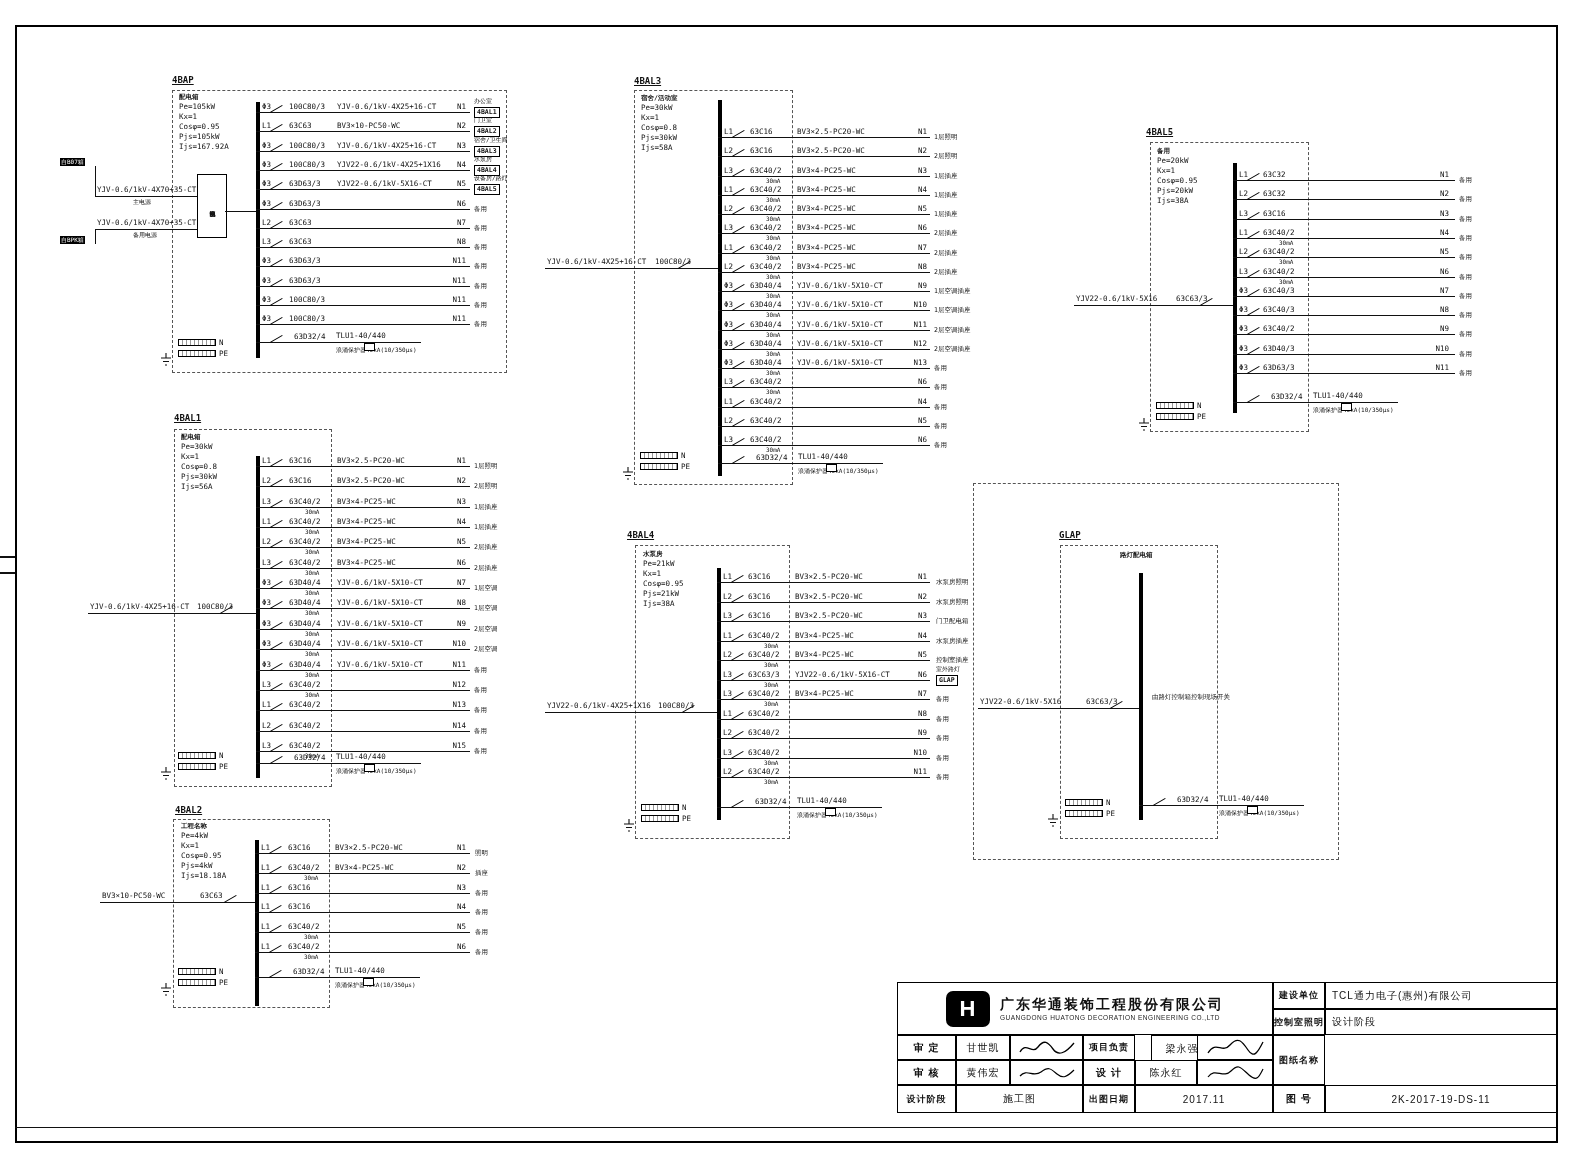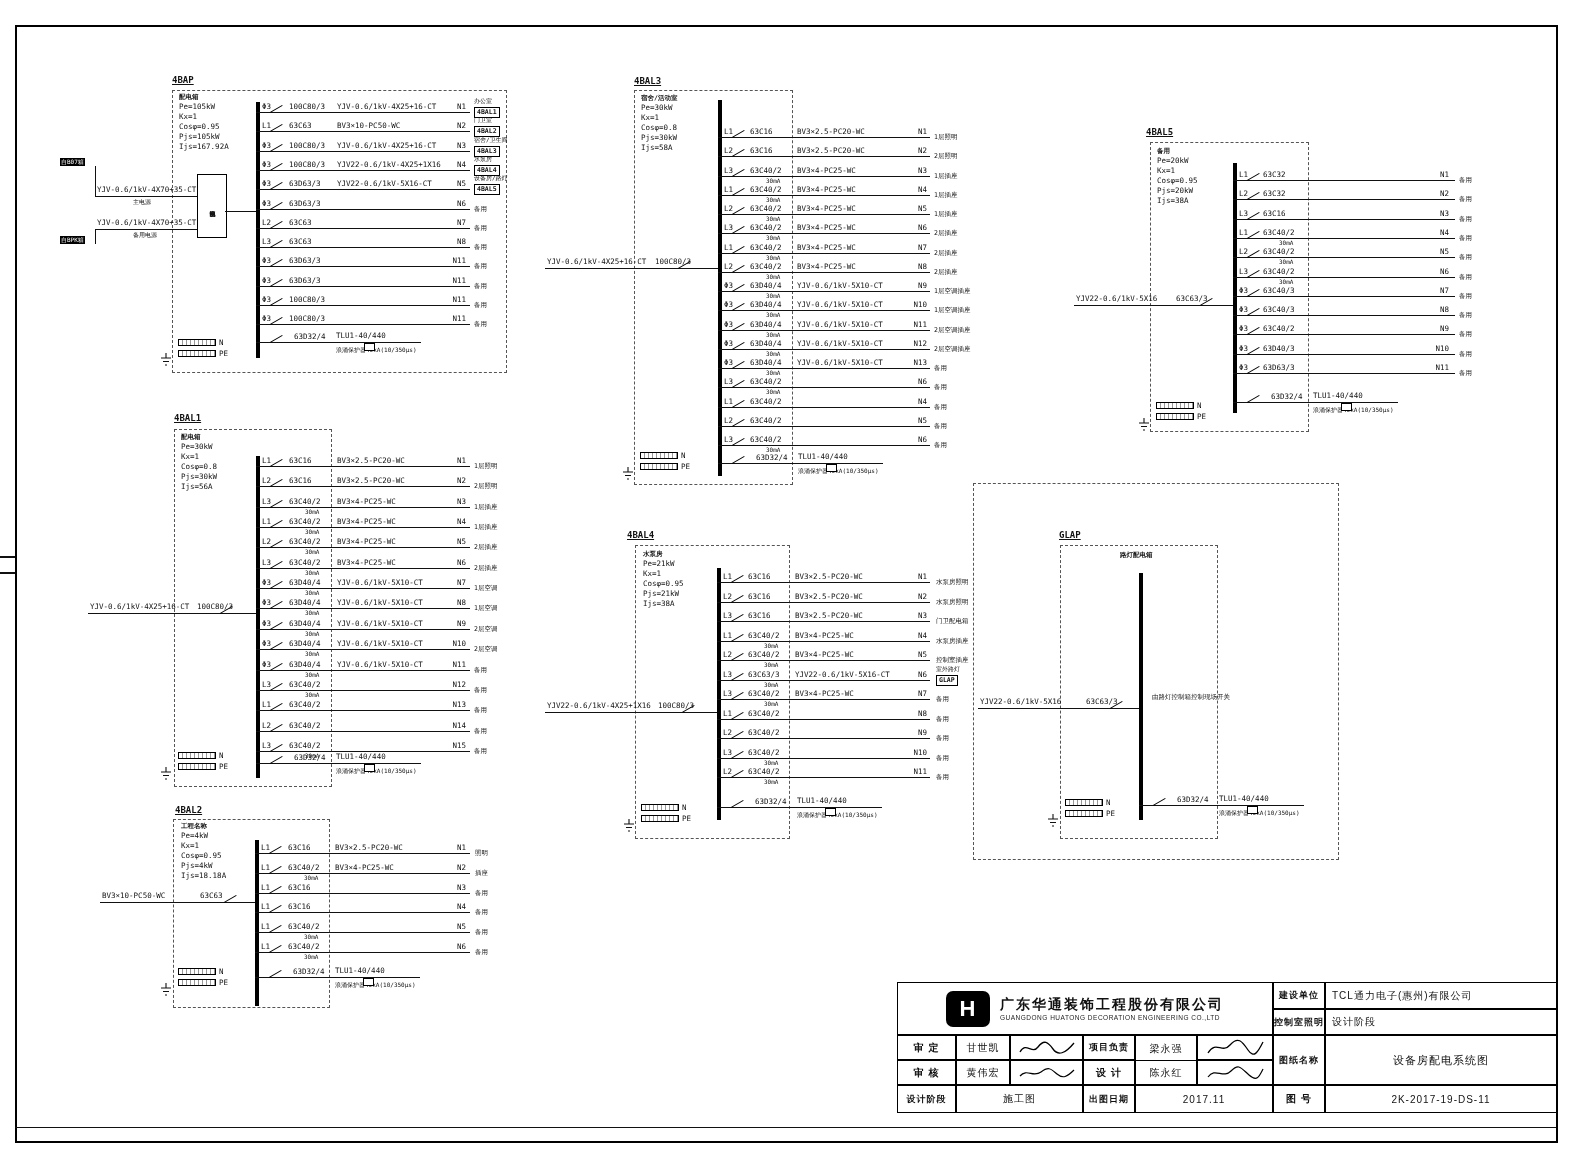--- a/index.html
+++ b/index.html
@@ -759,21 +759,21 @@
       </div>
     </div>
     <div class="cell lab" style="left:0;top:53px;width:59px;height:25px">审 定</div>
     <div class="cell" style="left:59px;top:53px;width:54px;height:25px">甘世凯</div>
     <div class="cell" style="left:113px;top:53px;width:73px;height:25px">
       <svg width="60" height="18">
           <path d="M3 13 C9 2,15 16,21 8 S31 3,36 10 S48 15,57 4" stroke="#000" fill="none" stroke-width="1.3"></path>
         </svg>
     </div>
     <div class="cell lab" style="left:186px;top:53px;width:52px;height:25px;font-size:9px">项目负责</div>
-    <div class="cell" style="left:238px;top:53px;width:62px;height:27px">梁永强</div>
+    <div class="cell" style="left:254px;top:53px;width:62px;height:27px">梁永强</div>
     <div class="cell" style="left:300px;top:53px;width:76px;height:25px">
       <svg width="62" height="18">
           <path d="M4 14 C12 1,18 15,26 6 S38 2,44 11 S54 13,59 3" stroke="#000" fill="none" stroke-width="1.3"></path>
         </svg>
     </div>
     <div class="cell lab" style="left:0;top:78px;width:59px;height:25px">审 核</div>
     <div class="cell" style="left:59px;top:78px;width:54px;height:25px">黄伟宏</div>
     <div class="cell" style="left:113px;top:78px;width:73px;height:25px">
       <svg width="60" height="16">
           <path d="M3 11 C10 3,16 13,24 7 S34 4,40 9 S50 12,57 5" stroke="#000" fill="none" stroke-width="1.2"></path>
@@ -788,17 +788,16 @@
     </div>
     <div class="cell lab" style="left:0;top:103px;width:59px;height:28px;font-size:9px">设计阶段</div>
     <div class="cell" style="left:59px;top:103px;width:127px;height:28px">施工图</div>
     <div class="cell lab" style="left:186px;top:103px;width:52px;height:28px;font-size:9px">出图日期</div>
     <div class="cell" style="left:238px;top:103px;width:138px;height:28px">2017.11</div>
     <div class="cell lab" style="left:376px;top:0;width:52px;height:27px;font-size:9px">建设单位</div>
     <div class="cell" style="left:428px;top:0;width:232px;height:27px;justify-content:flex-start;padding-left:6px">TCL通力电子(惠州)有限公司</div>
     <div class="cell lab" style="left:376px;top:27px;width:52px;height:26px;font-size:9px">控制室照明</div>
     <div class="cell" style="left:428px;top:27px;width:232px;height:26px;justify-content:flex-start;padding-left:6px">设计阶段</div>
     <div class="cell lab" style="left:376px;top:53px;width:52px;height:50px;font-size:9px">图纸名称</div>
-    <div class="cell big" style="left:428px;top:53px;width:232px;height:50px">设备房配电系统图</div>
     <div class="cell lab" style="left:376px;top:103px;width:52px;height:28px">图 号</div>
     <div class="cell" style="left:428px;top:103px;width:232px;height:28px">2K-2017-19-DS-11</div>
   </div>
 </div>
 
 </body></html>

